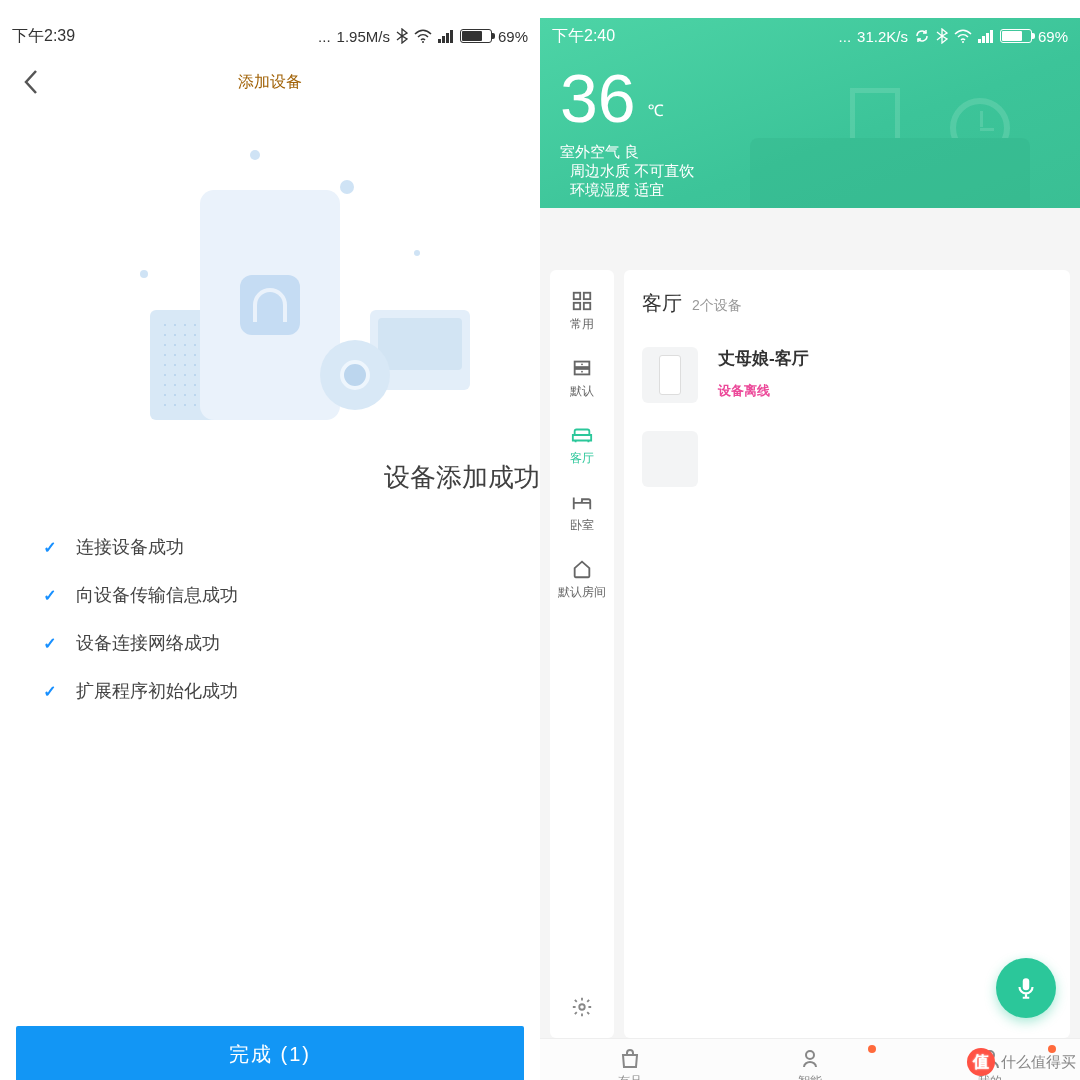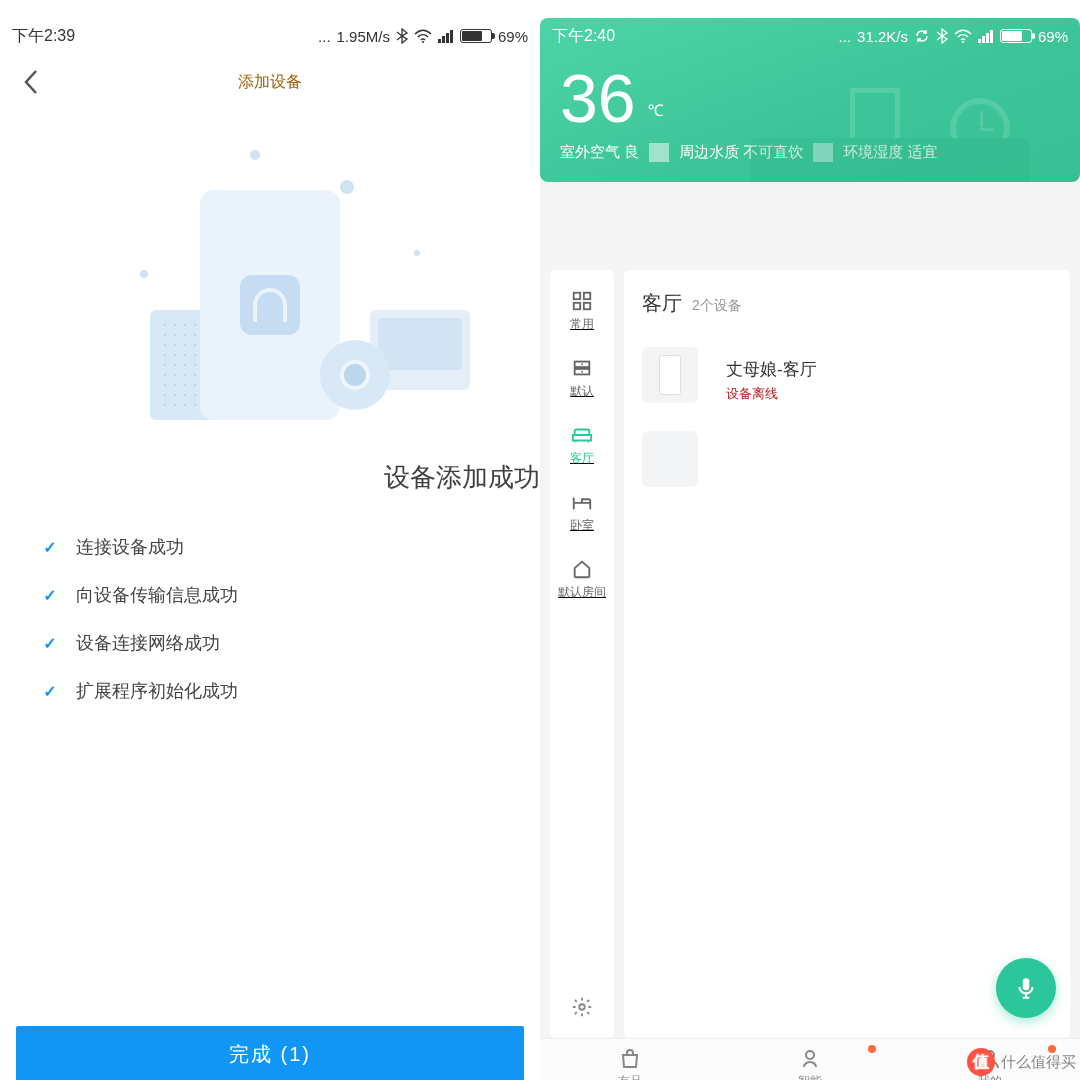--- a/index.html
+++ b/index.html
@@ -38,58 +38,58 @@
 
   .success-title { text-align: right; font-size: 26px; color: #404040; margin: 30px 0 40px; }
   .steps { padding: 0 40px; }
   .step { display:flex; align-items:center; gap:16px; margin-bottom:24px; }
   .check { width:20px; height:20px; display:flex; align-items:center; justify-content:center; color:#1890ff; font-weight:bold; }
   .step-text { font-size:18px; color:#444; }
 
   .complete-btn { position:absolute; left:16px; right:16px; bottom:16px; height:56px; background:#1296f5; color:#fff; display:flex; align-items:center; justify-content:center; font-size:20px; letter-spacing:2px; border-radius:2px; }
 
   
-  .green-header { background: linear-gradient(160deg,#4dd4a6 0%,#3cc499 60%,#3abf94 100%); color:#fff; padding-bottom:12px; position:relative; overflow:hidden;border-radius:8px; }
+  .green-header { background: linear-gradient(160deg,#4dd4a6 0%,#3cc499 60%,#3abf94 100%); color:#fff; position:relative; overflow:hidden; }
   .green-header .wall { position:absolute; right:10px; top:60px; width:360px; height:180px; opacity:0.25; }
   .wall-clock { position:absolute; right:60px; top:20px; width:60px; height:60px; border:6px solid #9fe6cc; border-radius:50%; }
   .wall-clock::before{ content:""; position:absolute; left:50%; top:15%; width:3px; height:16px; background:#9fe6cc; }
   .wall-clock::after{ content:""; position:absolute; left:50%; top:50%; width:14px; height:3px; background:#9fe6cc; }
   .wall-sofa { position:absolute; left:40px; bottom:0; width:280px; height:90px; background:#2fae85; border-radius:8px; }
   .wall-sofa::before{ content:""; position:absolute; left:0; right:0; top:-30px; height:50px; background:#2fae85; border-radius:8px; }
   .wall-art { position:absolute; right:170px; top:10px; width:50px; height:70px; border:5px solid #9fe6cc; }
 
   .home-row { display:flex; align-items:center; padding:12px 20px 4px; }
   .home-name { font-size:20px; color:#fff; display:flex; align-items:center; gap:8px; }
   .plus-btn { font-size:30px; color:#fff; font-weight:300; }
 
   .weather { display:flex; align-items:flex-end; gap:12px; padding:14px 20px 8px; }
   .temp-big { font-size:68px; font-weight:300; line-height:0.9; }
   .temp-unit { font-size:16px; margin-bottom:8px; }
   .weather-loc { font-size:17px; line-height:1.5; }
-  .weather-info { padding:6px 20px 8px; font-size:15px; display:flex; gap:0; }
+  .weather-info { padding:6px 20px 8px; font-size:15px; display:flex; gap:0;flex-direction:column; }
   .weather-info span{ padding:0 10px; }
   .weather-info span:first-child{ padding-left:0; }
   .weather-info .sep{ width:1px; background:rgba(255,255,255,0.5);}
 
   .home-body { display:flex; position:absolute; top:252px; left:0; right:0; bottom:60px; gap:10px; padding:0 10px 0 0; }
-  .room-nav { width:64px; background:#fff; border-radius:6px; display:flex; flex-direction:column; align-items:flex-end; padding:12px 0; gap:8px; margin-left:10px;text-decoration:underline; }
+  .room-nav { width:64px; background:#fff; border-radius:6px; display:flex; flex-direction:column; align-items:flex-end; padding:12px 0; gap:8px; margin-left:10px; }
   .nav-item { display:flex; flex-direction:column; align-items:center; gap:4px; padding:8px 0; width:100%; color:#666; font-size:12px; cursor:pointer; }
   .nav-item.active { color:#2bc79a; }
   .nav-icon { width:22px; height:22px; }
   .nav-settings { margin-top:auto; color:#888; }
 
   .device-panel { flex:1; background:#fff; border-radius:6px; padding:20px 18px; display:flex; flex-direction:column; }
   .room-title-row { display:flex; align-items:baseline; gap:10px; margin-bottom:16px;}
   .room-title { font-size:20px; color:#333; }
   .room-count { font-size:14px; color:#999; }
-  .device-row { display:flex; align-items:flex-end; gap:28px; padding:14px 0; }
+  .device-row { display:flex; align-items:flex-start; gap:20px; padding:14px 0;font-weight:bold; }
   .device-thumb { width:56px; height:56px; background:#f3f4f5; border-radius:6px; display:flex; align-items:center; justify-content:center; }
   .purifier { width:22px; height:40px; background:#fff; border:1px solid #ddd; border-radius:3px; }
   .device-name { font-size:17px; color:#333; }
-  .device-status { font-size:13px; color:#b91c1c; margin-top:4px; }
+  .device-status { font-size:13px; color:#ec4899; margin-top:12px; }
 
   .fab { position:absolute; right:24px; bottom:80px; width:60px; height:60px; background:#2bc79a; border-radius:50%; display:flex; align-items:center; justify-content:center; color:#fff; box-shadow:0 4px 12px rgba(43,199,154,0.4); }
 
   .tab-bar { position:absolute; left:0; right:0; bottom:0; height:60px; background:#fcfcfc; border-top:1px solid #eee; display:flex; }
   .tab { flex:1; display:flex; flex-direction:column; align-items:center; justify-content:center; gap:2px; font-size:12px; color:#888; position:relative; }
   .tab.active { color:#2bc79a; }
   .tab-icon { width:24px; height:24px; }
   .tab-dot { position:absolute; width:8px; height:8px; background:#ff6a3c; border-radius:50%; top:6px; right:24px; }
 
   .watermark { position:absolute; right:4px; bottom:4px; display:flex; align-items:center; gap:6px; color:#888; font-size:15px; font-weight:500; text-shadow:0 0 2px #fff; }

